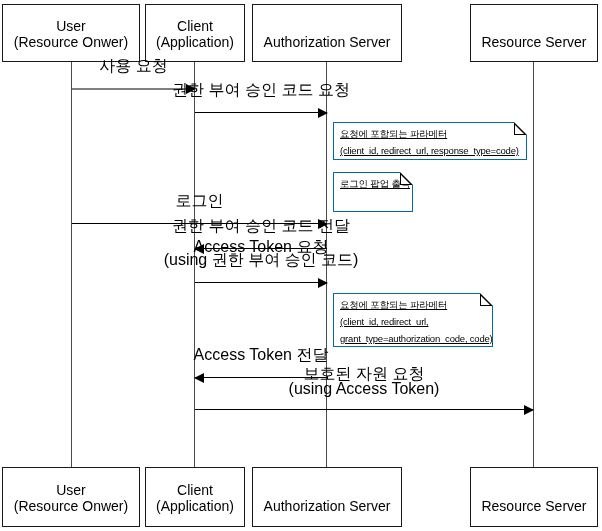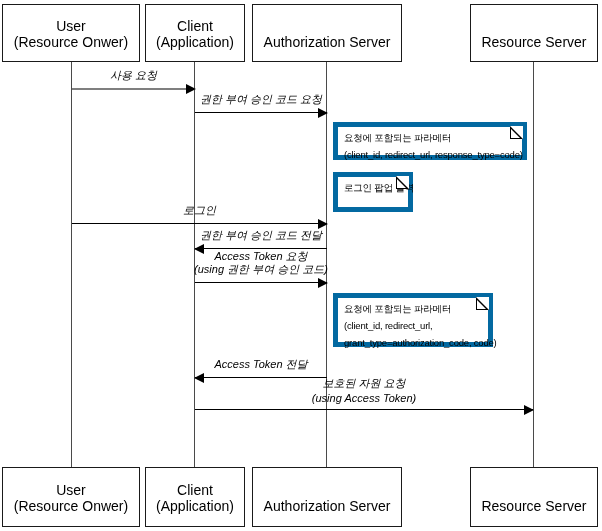--- a/index.html
+++ b/index.html
@@ -28,22 +28,22 @@
   .lifeline { position:absolute; top:62px; height:405px; width:0; border-left:1px solid #4a4a4a; }
   .l1 { left:71px; }
   .l2 { left:194px; }
   .l3 { left:326px; }
   .l4 { left:533px; }
 
   
   .msg { position:absolute; }
   .msg .lbl {
     display:flex; justify-content:center; align-items:flex-end;
-    height:15px; padding-bottom:5px; box-sizing:border-box;
-    font-size:11px; white-space:nowrap;font-style:italic;
+    height:15px; padding-bottom:11px; box-sizing:border-box;
+    font-size:16px; white-space:nowrap;
   }
   .msg.two .lbl { height:13px; }
   .msg .line { position:relative; height:0; border-top:1px solid #000; }
   .msg .head { position:absolute; width:0; height:0; top:-5px; }
   .msg.right .head {
     right:-1px;
     border-top:5px solid transparent; border-bottom:5px solid transparent;
     border-left:10px solid #000;
   }
   .msg.left .head {
@@ -60,22 +60,22 @@
   .m4 { left:195px; width:132px; top:233px; }
   .m5 { left:195px; width:132px; top:256px; }
   .m6 { left:195px; width:132px; top:346px;margin-top:16px; }
   .m7 { left:195px; width:338px; top:383px; }
   .m8 { left:195px; width:338px; top:419px; }
   .m9 { left:72px;  width:123px; top:440px; }
 
   
   .note {
     position:absolute; box-sizing:border-box; background:#fff;
-    border:5px solid #0369a1; padding:2px 8px 0 6px;
-    font-size:9.5px; letter-spacing:-0.2px;
+    border:1px solid #0369a1; padding:2px 8px 0 6px;
+    font-size:9.5px; letter-spacing:-0.2px;text-decoration:underline;
   }
   .note .nline { line-height:17px; white-space:nowrap; }
   .n1 { left:333px; top:122px; width:194px; height:38px; }
   .n2 { left:333px; top:172px; width:80px;  height:40px; }
   .n3 { left:333px; top:293px; width:160px; height:54px; }
   .fold {
     position:absolute; top:-1px; right:-1px; width:0; height:0;
     border-style:solid; border-width:0 13px 13px 0;
     border-color:#fff #fff #000 transparent;
   }

